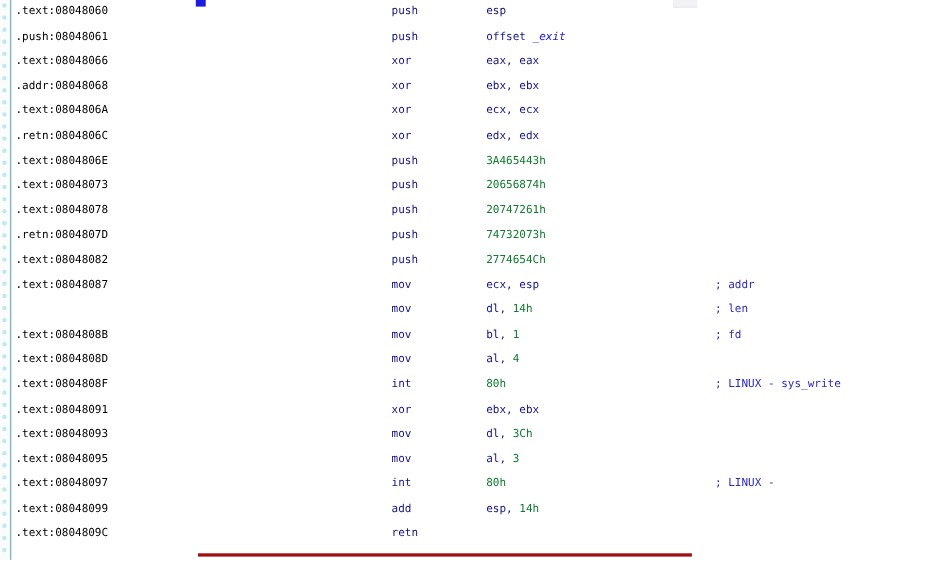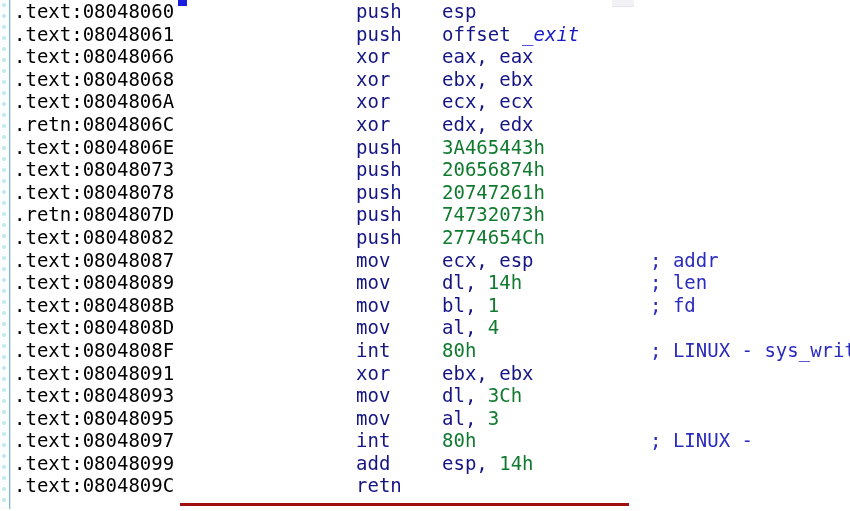--- a/index.html
+++ b/index.html
@@ -54,21 +54,21 @@
     left: 11px; top: 0;
     width: 839px;
     height: 511px;
     background: #ffffff;
   }
   .line {
     position: relative;
     height: 22.6px;
     line-height: 22.6px;
     white-space: pre;
-    font-size: 19px;
+    font-size: 10px;
     letter-spacing: 0px;
   }
   .col-addr {
     position: absolute;
     left: 3px;
     color: #000000;
   }
   .col-mnem {
     position: absolute;
     left: 345px;
@@ -173,32 +173,32 @@
       <div class="dot" style="top: 476px;"></div>
       <div class="dot" style="top: 487px;"></div>
       <div class="dot" style="top: 498px;"></div>
       <div class="dot" style="top: 509px;"></div>
     </div>
   <div id="gutter-rule"></div>
   <div id="gutter-rule2"></div>
 
   <div id="listing">
       <div class="line"><span class="col-addr">.text:08048060</span><span class="col-mnem">push</span><span class="col-ops"><span class="reg">esp</span></span></div>
-      <div class="line"><span class="col-addr">.text:08048061</span><span class="col-mnem">push</span><span class="col-ops"><span class="kw">offset </span><span class="name">_exit</span></span></div>
+      <div class="line"><span class="col-addr">.push:08048061</span><span class="col-mnem">push</span><span class="col-ops"><span class="kw">offset </span><span class="name">_exit</span></span></div>
       <div class="line"><span class="col-addr">.text:08048066</span><span class="col-mnem">xor</span><span class="col-ops"><span class="reg">eax, eax</span></span></div>
-      <div class="line"><span class="col-addr">.text:08048068</span><span class="col-mnem">xor</span><span class="col-ops"><span class="reg">ebx, ebx</span></span></div>
+      <div class="line"><span class="col-addr">.addr:08048068</span><span class="col-mnem">xor</span><span class="col-ops"><span class="reg">ebx, ebx</span></span></div>
       <div class="line"><span class="col-addr">.text:0804806A</span><span class="col-mnem">xor</span><span class="col-ops"><span class="reg">ecx, ecx</span></span></div>
       <div class="line"><span class="col-addr">.retn:0804806C</span><span class="col-mnem">xor</span><span class="col-ops"><span class="reg">edx, edx</span></span></div>
       <div class="line"><span class="col-addr">.text:0804806E</span><span class="col-mnem">push</span><span class="col-ops"><span class="num">3A465443h</span></span></div>
       <div class="line"><span class="col-addr">.text:08048073</span><span class="col-mnem">push</span><span class="col-ops"><span class="num">20656874h</span></span></div>
       <div class="line"><span class="col-addr">.text:08048078</span><span class="col-mnem">push</span><span class="col-ops"><span class="num">20747261h</span></span></div>
       <div class="line"><span class="col-addr">.retn:0804807D</span><span class="col-mnem">push</span><span class="col-ops"><span class="num">74732073h</span></span></div>
       <div class="line"><span class="col-addr">.text:08048082</span><span class="col-mnem">push</span><span class="col-ops"><span class="num">2774654Ch</span></span></div>
       <div class="line"><span class="col-addr">.text:08048087</span><span class="col-mnem">mov</span><span class="col-ops"><span class="reg">ecx, esp</span></span><span class="col-cmt">; addr</span></div>
-      <div class="line"><span class="col-addr">.text:08048089</span><span class="col-mnem">mov</span><span class="col-ops"><span class="reg">dl, </span><span class="num">14h</span></span><span class="col-cmt">; len</span></div>
+      <div class="line"><span class="col-mnem">mov</span><span class="col-ops"><span class="reg">dl, </span><span class="num">14h</span></span><span class="col-cmt">; len</span></div>
       <div class="line"><span class="col-addr">.text:0804808B</span><span class="col-mnem">mov</span><span class="col-ops"><span class="reg">bl, </span><span class="num">1</span></span><span class="col-cmt">; fd</span></div>
       <div class="line"><span class="col-addr">.text:0804808D</span><span class="col-mnem">mov</span><span class="col-ops"><span class="reg">al, </span><span class="num">4</span></span></div>
       <div class="line"><span class="col-addr">.text:0804808F</span><span class="col-mnem">int</span><span class="col-ops"><span class="num">80h</span></span><span class="col-cmt">; LINUX - sys_write</span></div>
       <div class="line"><span class="col-addr">.text:08048091</span><span class="col-mnem">xor</span><span class="col-ops"><span class="reg">ebx, ebx</span></span></div>
       <div class="line"><span class="col-addr">.text:08048093</span><span class="col-mnem">mov</span><span class="col-ops"><span class="reg">dl, </span><span class="num">3Ch</span></span></div>
       <div class="line"><span class="col-addr">.text:08048095</span><span class="col-mnem">mov</span><span class="col-ops"><span class="reg">al, </span><span class="num">3</span></span></div>
       <div class="line"><span class="col-addr">.text:08048097</span><span class="col-mnem">int</span><span class="col-ops"><span class="num">80h</span></span><span class="col-cmt">; LINUX - </span></div>
       <div class="line"><span class="col-addr">.text:08048099</span><span class="col-mnem">add</span><span class="col-ops"><span class="reg">esp, </span><span class="num">14h</span></span></div>
       <div class="line"><span class="col-addr">.text:0804809C</span><span class="col-mnem">retn</span></div>
     </div>

